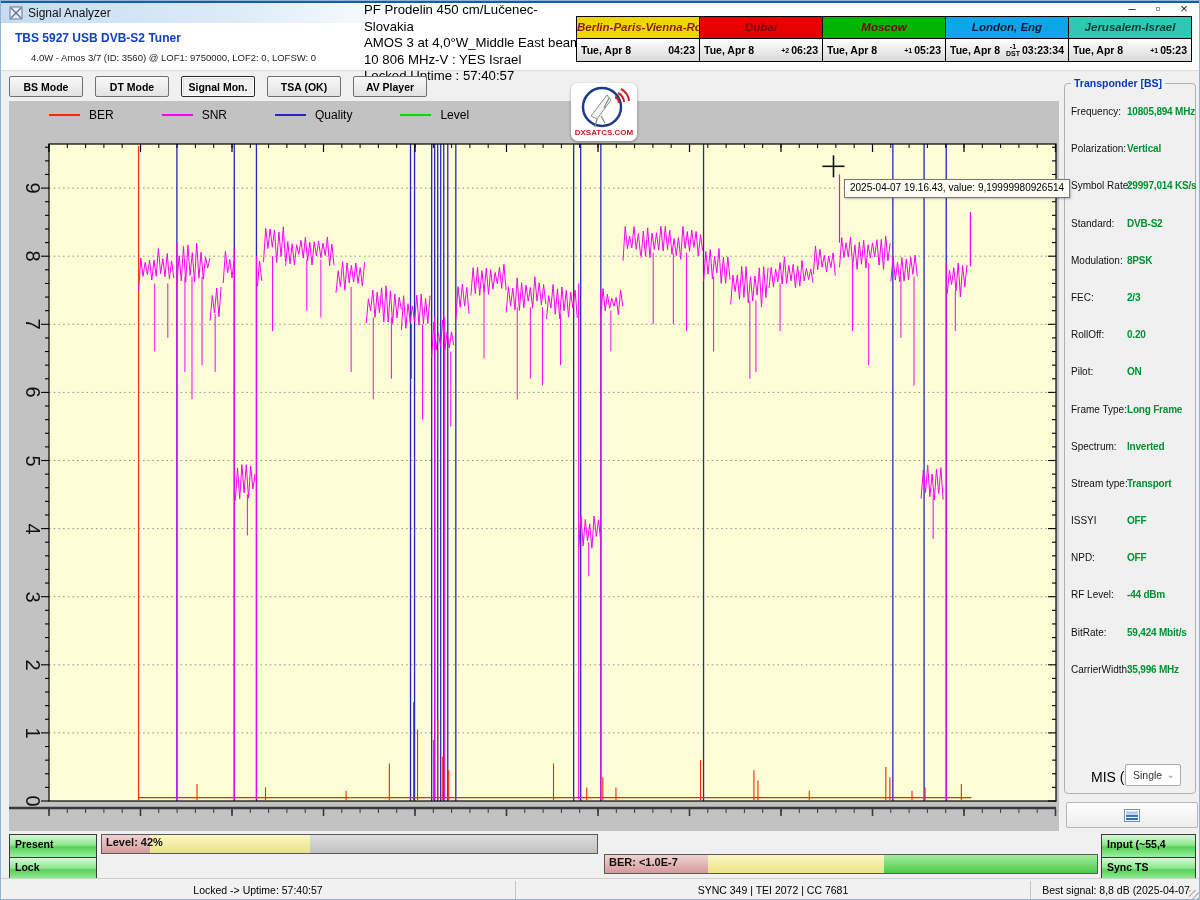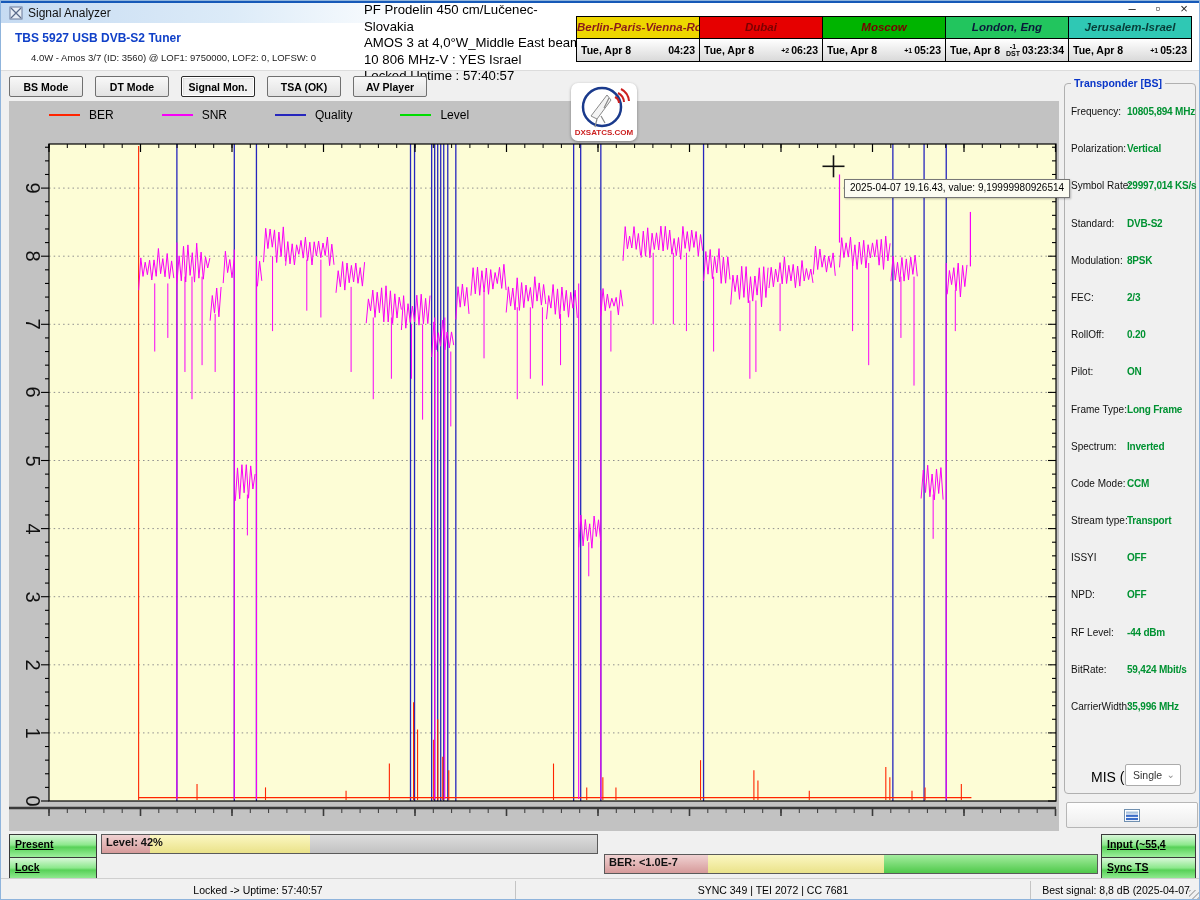--- a/index.html
+++ b/index.html
@@ -56,21 +56,21 @@
   #misrow{position:absolute;left:0;top:680px;width:100%;height:24px;}
   #mislabel{position:absolute;left:6px;top:5px;font-size:14px;margin-left:20px;}
   #misselect{position:absolute;left:60px;top:0;width:56px;height:22px;background:#fff;border:1px solid #ababab;
      border-radius:2px;font-size:10.5px;color:#333;line-height:20px;padding-left:7px;box-sizing:border-box;}
   #mischev{position:absolute;right:5px;top:0;color:#909090;font-size:10px;}
   #panelbtn{left:1065px;top:801px;width:130px;height:24px;background:linear-gradient(#fefefe,#ededed);
      border:1px solid #b6b6b6;border-radius:2px;display:flex;align-items:center;justify-content:center;}
   
   .badge{height:24px;background:linear-gradient(#d9f7d9,#8ce88c 45%,#58d158 55%,#9df09d);
      border:1px solid #3a3a3a;box-sizing:border-box;font-size:10.5px;font-weight:bold;
-     line-height:18px;padding-left:5px;text-decoration:underline;}
+     line-height:18px;padding-left:5px;}
   .sbar{height:20px;border:1px solid #5a5a5a;box-sizing:border-box;position:relative;
      background:linear-gradient(#dddddd,#c2c2c2);overflow:hidden;}
   .zone{position:absolute;top:0;bottom:0;}
   .zpink{background:linear-gradient(#f0d2d2,#d69a9a);}
   .zyellow{background:linear-gradient(#fbf7c2,#eae289);}
   .zgreen{background:linear-gradient(#a5eda0,#4fc94a);}
   .zgray{background:linear-gradient(#dddddd,#c2c2c2);}
   .sbar .blab{position:absolute;left:4px;top:1px;font-size:11px;font-weight:bold;color:#111;z-index:2;white-space:nowrap;}
   
   #statusbar{left:0;top:877px;width:1200px;height:23px;background:#f1f1f1;border-top:1px solid #cfcfcf;font-size:10.5px;}
@@ -126,21 +126,21 @@
       </div>
       <div class="clock">
         <div class="hd" style="background: rgb(0, 180, 0); color: rgb(122, 0, 0);">Moscow</div>
         <div class="bd">
           <span class="date">Tue, Apr 8</span>
           <span class="off">+1</span>
           <span class="time">05:23</span>
         </div>
       </div>
       <div class="clock">
-        <div class="hd" style="background: #22c55e; color: rgb(10, 26, 58);">London, Eng</div>
+        <div class="hd" style="background: #0ea5e9; color: rgb(10, 26, 58);">London, Eng</div>
         <div class="bd">
           <span class="date">Tue, Apr 8</span>
           <span class="off">-1<br>DST</span>
           <span class="time">03:23:34</span>
         </div>
       </div>
       <div class="clock">
         <div class="hd" style="background: rgb(47, 200, 180); color: rgb(8, 61, 56);">Jerusalem-Israel</div>
         <div class="bd">
           <span class="date">Tue, Apr 8</span>
@@ -600,24 +600,20 @@
         </div>
         <div class="trow">
           <div class="tl">Frame Type:</div>
           <div class="tv">Long Frame</div>
         </div>
         <div class="trow">
           <div class="tl">Spectrum:</div>
           <div class="tv">Inverted</div>
         </div>
         <div class="trow">
-          <div class="tl">Code Mode:</div>
-          <div class="tv">CCM</div>
-        </div>
-        <div class="trow">
           <div class="tl">Stream type:</div>
           <div class="tv">Transport</div>
         </div>
         <div class="trow">
           <div class="tl">ISSYI</div>
           <div class="tv">OFF</div>
         </div>
         <div class="trow">
           <div class="tl">NPD:</div>
           <div class="tv">OFF</div>

